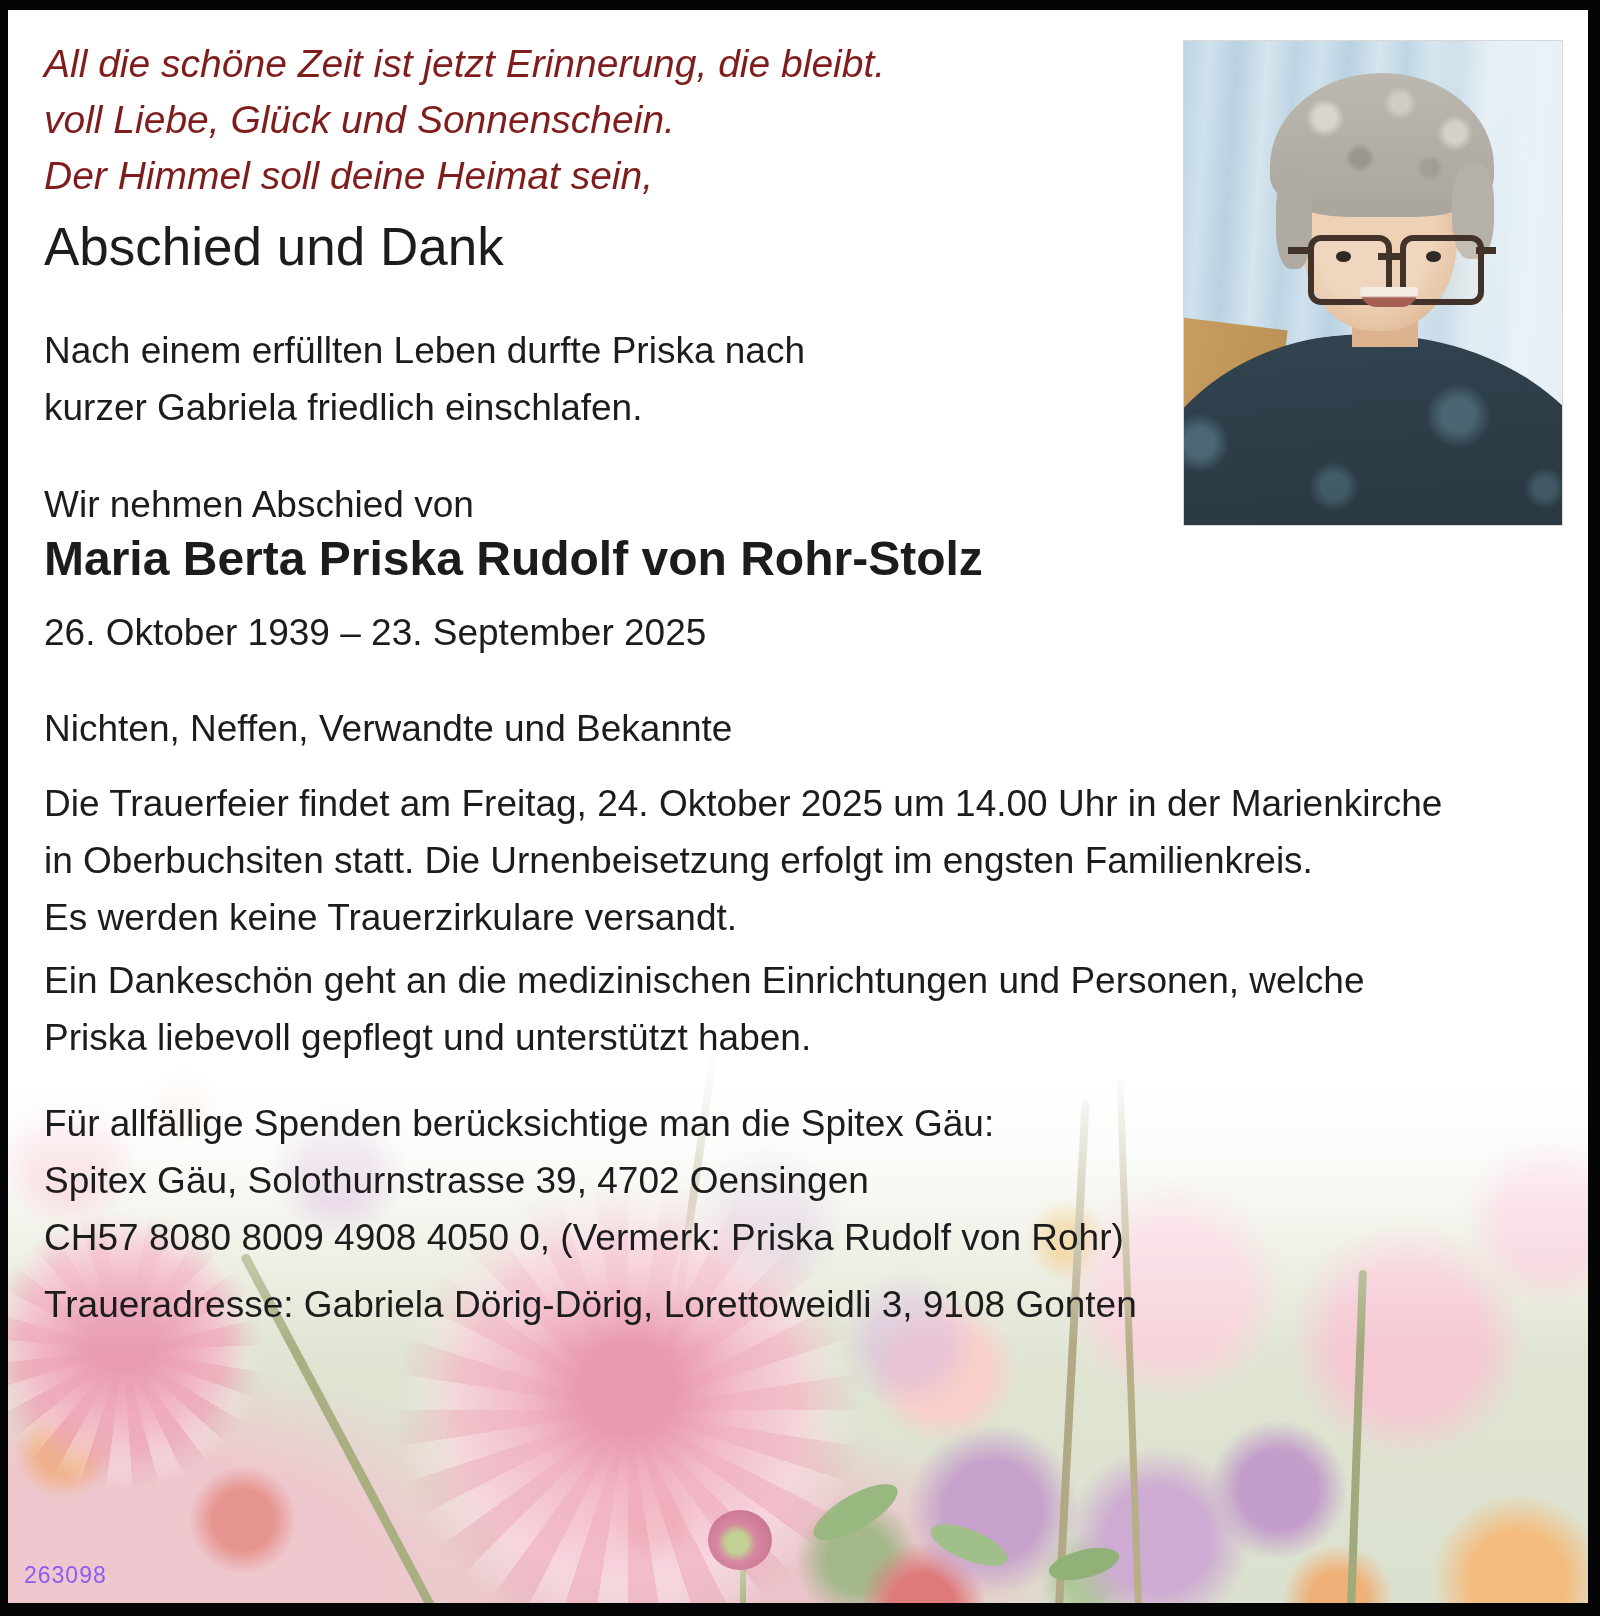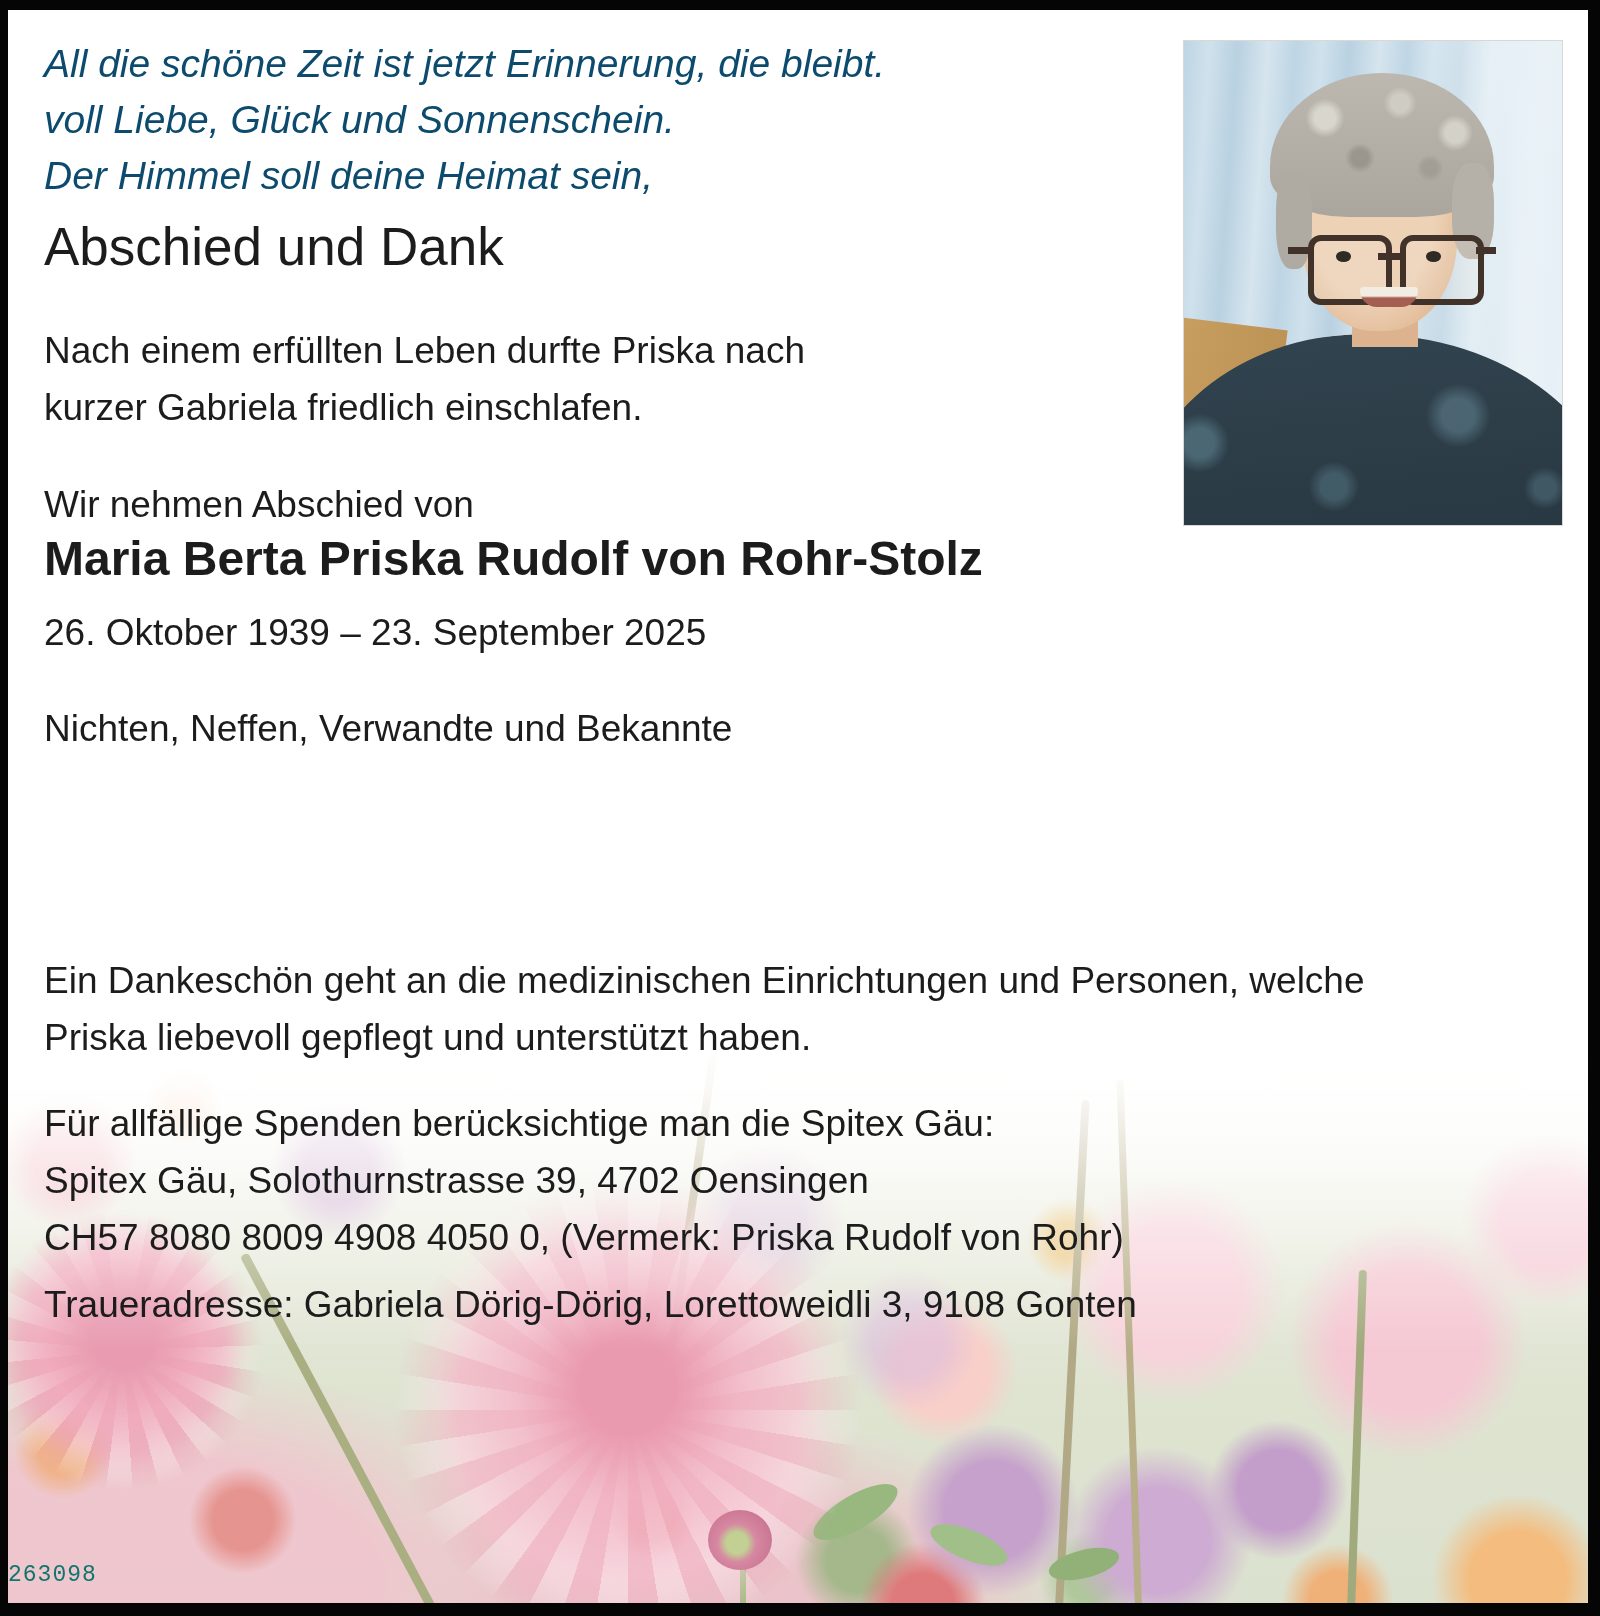--- a/index.html
+++ b/index.html
@@ -9,32 +9,32 @@
     box-sizing:border-box;
     border-style:solid;border-color:#050505;
     border-width:10px 12px 13px 8px;
     background:#ffffff;
     overflow:hidden;
     font-family:"Liberation Sans","DejaVu Sans",sans-serif;
     color:#1c1c1c;
   }
   .txt{position:absolute;left:36px;z-index:6;}
   .line{white-space:nowrap;}
-  .verse{top:26px;font-style:italic;font-size:39px;line-height:56px;color:#0c4a6e;}
+  .verse{top:26px;font-style:italic;font-size:39px;line-height:56px;color:#7f1d1d;}
   .heading{top:206px;font-size:53px;line-height:62px;font-weight:400;}
   .intro{top:312px;font-size:37px;line-height:57px;}
   .farewell{top:466px;font-size:37px;line-height:57px;}
   .name{top:518px;font-size:48px;line-height:62px;font-weight:700;text-align:right;}
   .dates{top:594px;font-size:37px;line-height:57px;}
   .mourners{top:690px;font-size:37px;line-height:57px;text-align:right;}
   .service{top:765px;font-size:37px;line-height:57px;}
   .thanks{top:942px;font-size:37px;line-height:57px;}
   .donation{top:1085px;font-size:37px;line-height:57px;}
   .address{top:1266px;font-size:37px;line-height:57px;}
-  .refnum{position:absolute;left:0;top:1552px;z-index:7;font-size:23px;color:#0f766e;letter-spacing:1px;font-family:Liberation Mono, monospace;}
+  .refnum{position:absolute;left:16px;top:1552px;z-index:7;font-size:23px;color:#8b5cf6;letter-spacing:1px;}
 
   
   .flowers{
     position:absolute;left:0;right:0;bottom:0;top:1030px;z-index:1;
     background:
       radial-gradient(circle 95px  at 60px  120px, rgba(242,169,181,.85) 0 35%, rgba(242,169,181,0) 72%),
       radial-gradient(circle 55px  at 175px 65px,  rgba(240,163,104,.7) 0 30%, rgba(240,163,104,0) 70%),
       radial-gradient(circle 95px  at 330px 130px, rgba(200,160,203,.8) 0 35%, rgba(200,160,203,0) 72%),
       radial-gradient(circle 110px at 760px 180px, rgba(205,170,210,.6) 0 30%, rgba(205,170,210,0) 70%),
       radial-gradient(circle 100px at 900px 300px, rgba(213,176,216,.6) 0 35%, rgba(213,176,216,0) 70%),
@@ -199,20 +199,25 @@
   </div>
 
   <div class="txt farewell">Wir nehmen Abschied von</div>
 
   <div class="txt name">Maria Berta Priska Rudolf von Rohr-Stolz</div>
 
   <div class="txt dates">26. Oktober 1939 – 23. September 2025</div>
 
   <div class="txt mourners">Nichten, Neffen, Verwandte und Bekannte</div>
 
+  <div class="txt service">
+    <div class="line">Die Trauerfeier findet am Freitag, 24. Oktober 2025 um 14.00 Uhr in der Marienkirche</div>
+    <div class="line">in Oberbuchsiten statt. Die Urnenbeisetzung erfolgt im engsten Familienkreis.</div>
+    <div class="line">Es werden keine Trauerzirkulare versandt.</div>
+  </div>
 
   <div class="txt thanks">
     <div class="line">Ein Dankeschön geht an die medizinischen Einrichtungen und Personen, welche</div>
     <div class="line">Priska liebevoll gepflegt und unterstützt haben.</div>
   </div>
 
   <div class="txt donation">
     <div class="line">Für allfällige Spenden berücksichtige man die Spitex Gäu:</div>
     <div class="line">Spitex Gäu, Solothurnstrasse 39, 4702 Oensingen</div>
     <div class="line">CH57 8080 8009 4908 4050 0, (Vermerk: Priska Rudolf von Rohr)</div>

